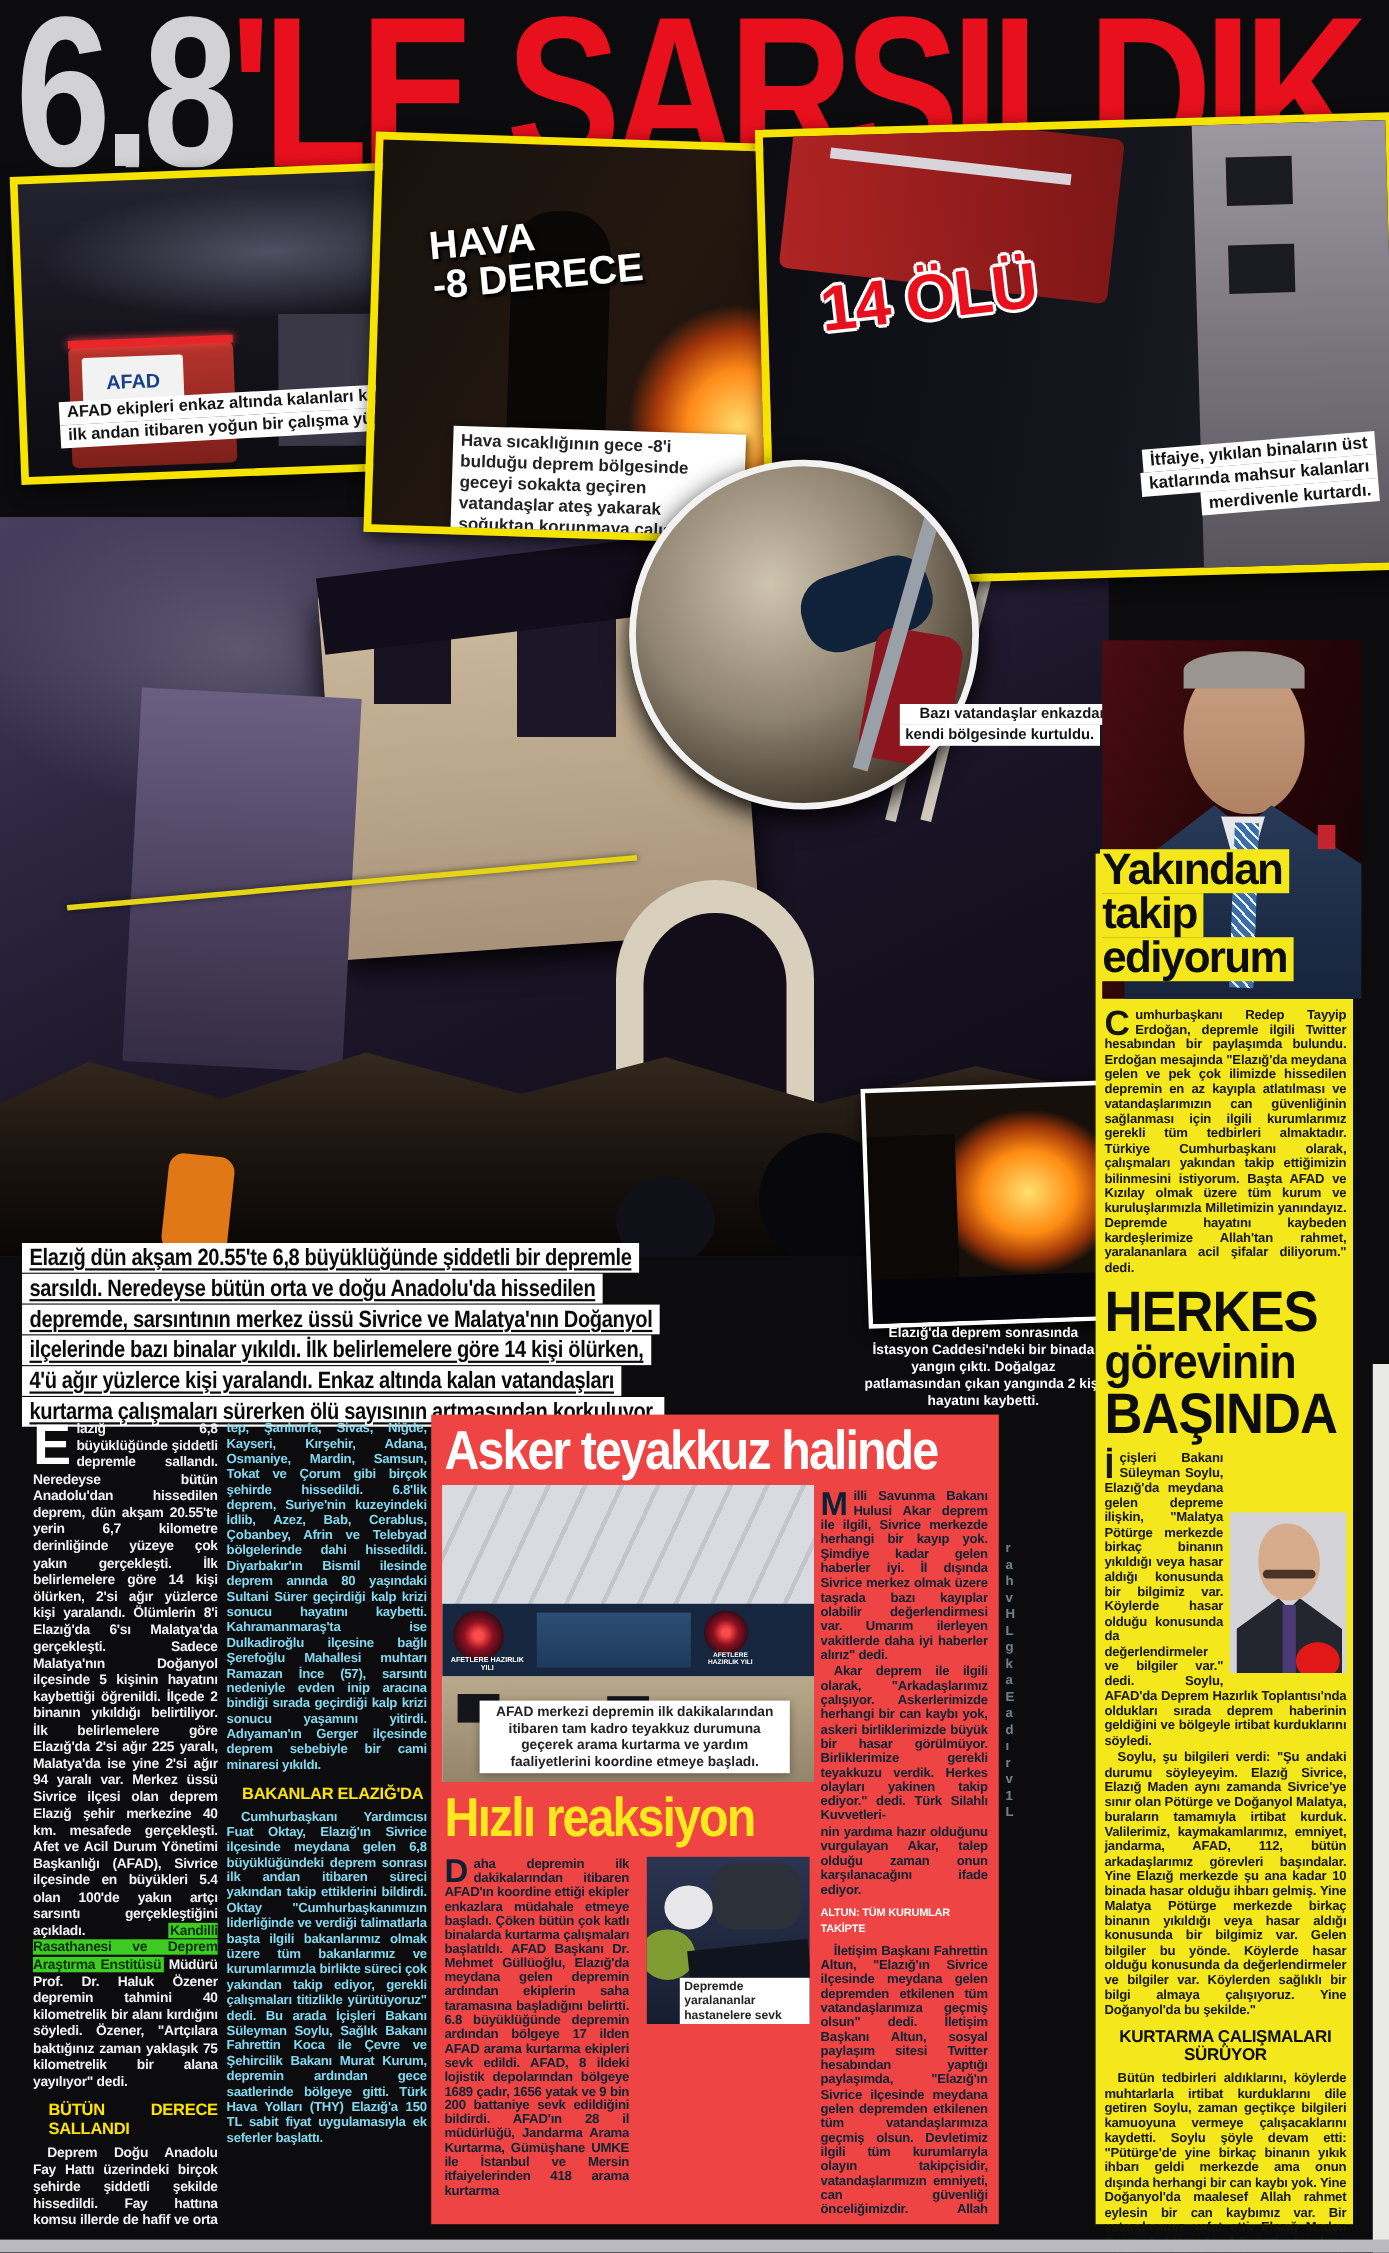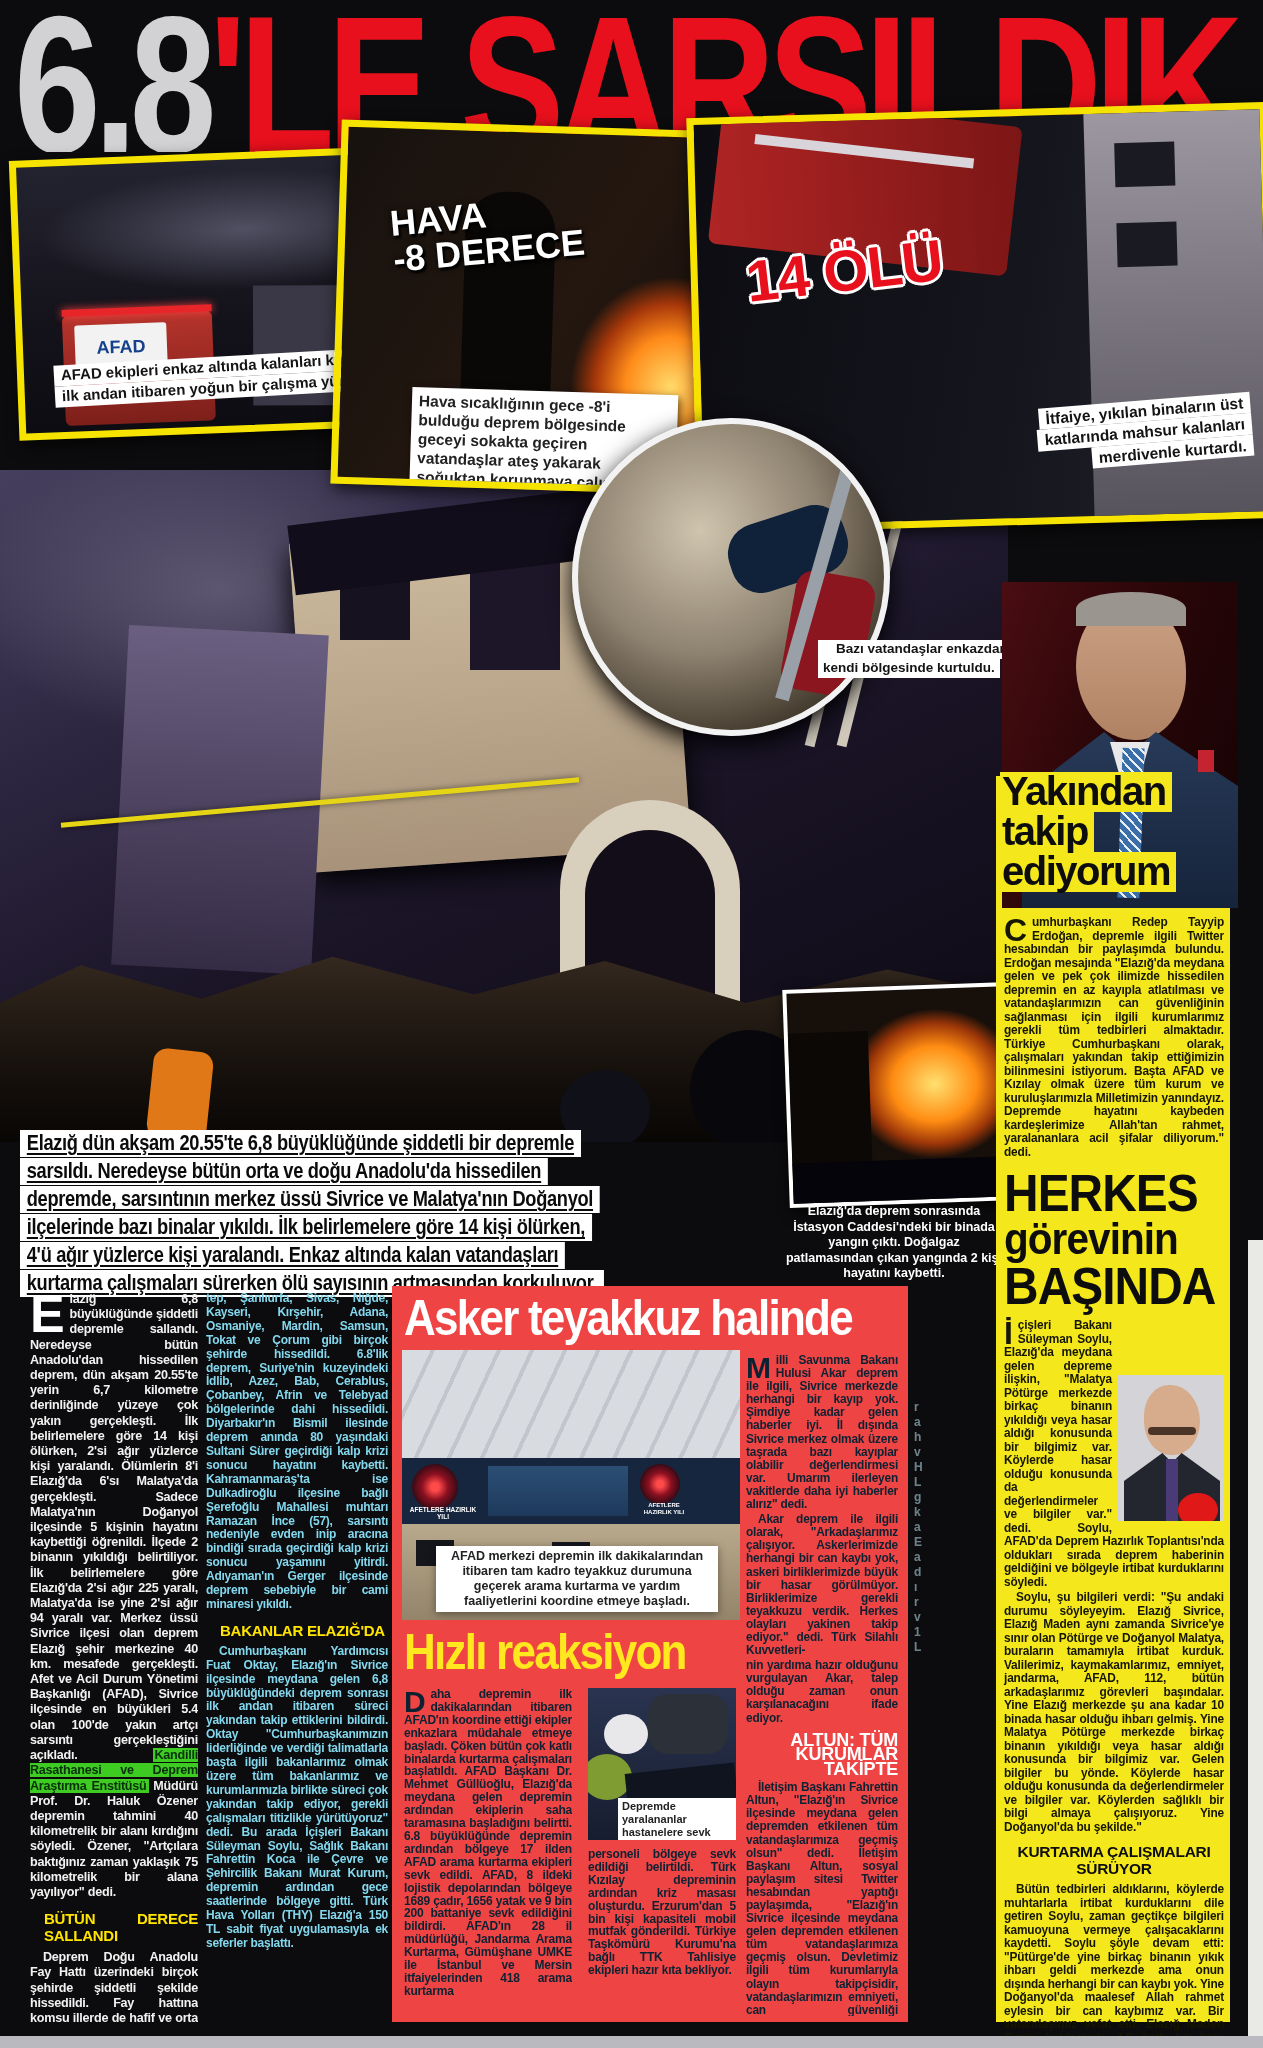--- a/index.html
+++ b/index.html
@@ -29,21 +29,21 @@
   .subhead-y{color:#ffe400;font-weight:900;font-size:15px;line-height:17px;margin:10px 0 6px 14px;}
   .green-hl{background:#3ecb22;color:#07300a;padding:0 2px;}
   .drop{float:left;font-weight:900;line-height:.78;padding:2px 5px 0 0;}
   
   #cyanbox{background:#ef4444;overflow:hidden;}
   .cyan-head{color:#fff;font-weight:900;letter-spacing:-2px;transform:scaleX(.88);transform-origin:left top;white-space:nowrap;}
   .navycol{color:#0c2233;font-weight:700;font-size:11.9px;line-height:13.1px;
     letter-spacing:-.2px;text-align:justify;overflow:hidden;}
   .navycol p{margin:0;}
   .navycol p + p{text-indent:12px;margin-top:2px;}
-  .subhead-w{color:#fff;font-weight:900;font-size:18px;line-height:14.5px;text-align:right;margin:8px 0 5px 0;}
+  .subhead-w{color:#fff;font-weight:900;font-size:10px;line-height:14.5px;text-align:left;margin:8px 0 5px 0;}
   
   #rail{background:#f4e81d;overflow:hidden;}
   .rail-body{color:#161600;font-weight:600;font-size:11.9px;line-height:13.5px;
     letter-spacing:-.15px;text-align:justify;}
   .rail-body p{margin:0;}
   .rail-body p + p{text-indent:12px;margin-top:2px;}
   .rail-h1 span{display:table;background:#f4e81d;color:#0d0d0d;font-weight:900;
     font-size:40px;line-height:38px;letter-spacing:-1.5px;padding:0 6px 2px 2px;}
   .herkes-line{font-weight:900;color:#0d0d0d;letter-spacing:-1px;transform:scaleX(.92);transform-origin:left top;white-space:nowrap;}
   .rail-sub{font-weight:900;color:#0d0d0d;font-size:15.5px;line-height:17px;text-align:center;margin:9px 0 6px 0;letter-spacing:-.3px;}
@@ -189,23 +189,20 @@
     <div class="abs navycol" style="left:12px;top:402px;width:168px;height:322px;font-size:12px;line-height:12.9px;">
       <p><span class="drop" style="font-size:30px;color:#0c2233;">D</span><span>aha depremin ilk dakikalarından itibaren AFAD'ın koordine ettiği ekipler enkazlara müdahale etmeye başladı. Çöken bütün çok katlı binalarda kurtarma çalışmaları başlatıldı. AFAD Başkanı Dr. Mehmet Güllüoğlu, Elazığ'da meydana gelen depremin ardından ekiplerin saha taramasına başladığını belirtti. 6.8 büyüklüğünde depremin ardından bölgeye 17 ilden AFAD arama kurtarma ekipleri sevk edildi. AFAD, 8 ildeki lojistik depolarından bölgeye 1689 çadır, 1656 yatak ve 9 bin 200 battaniye sevk edildiğini bildirdi. AFAD'ın 28 il müdürlüğü, Jandarma Arama Kurtarma, Gümüşhane UMKE ile İstanbul ve Mersin itfaiyelerinden 418 arama kurtarma</span></p>
     </div>
     <div class="abs" style="left:196px;top:402px;width:148px;height:152px;overflow:hidden;background:linear-gradient(#2a3450,#171d30);">
       <div class="abs" style="left:16px;top:26px;width:44px;height:40px;border-radius:50%;background:#e8e8ea;"></div>
       <div class="abs" style="left:-6px;top:66px;width:50px;height:46px;border-radius:50%;background:#7f9c33;"></div>
       <div class="abs" style="left:60px;top:6px;width:80px;height:60px;border-radius:20px;background:#2c3038;"></div>
       <div class="abs" style="left:40px;top:80px;width:110px;height:70px;background:#10141f;transform:rotate(-6deg);"></div>
       <div class="abs" style="left:30px;top:110px;width:116px;background:#fff;color:#222;font-weight:600;font-size:11px;line-height:13px;padding:2px 4px;">Depremde yaralananlar hastanelere sevk edildi.</div>
     </div>
-    <div class="abs navycol" style="left:196px;top:562px;width:148px;height:162px;font-size:12px;line-height:12.9px;">
-      <p>personeli bölgeye sevk edildiği belirtildi. Türk Kızılay depreminin ardından kriz masası oluşturdu. Erzurum'dan 5 bin kişi kapasiteli mobil mutfak gönderildi. Türkiye Taşkömürü Kurumu'na bağlı TTK Tahlisiye ekipleri hazır kıta bekliyor.</p>
-    </div>
   </div>
 
   <div class="abs fragcol" style="left:914px;top:1400px;width:80px;height:280px;overflow:hidden;">r
 a
 h
 v
 H
 L
 g
 k

